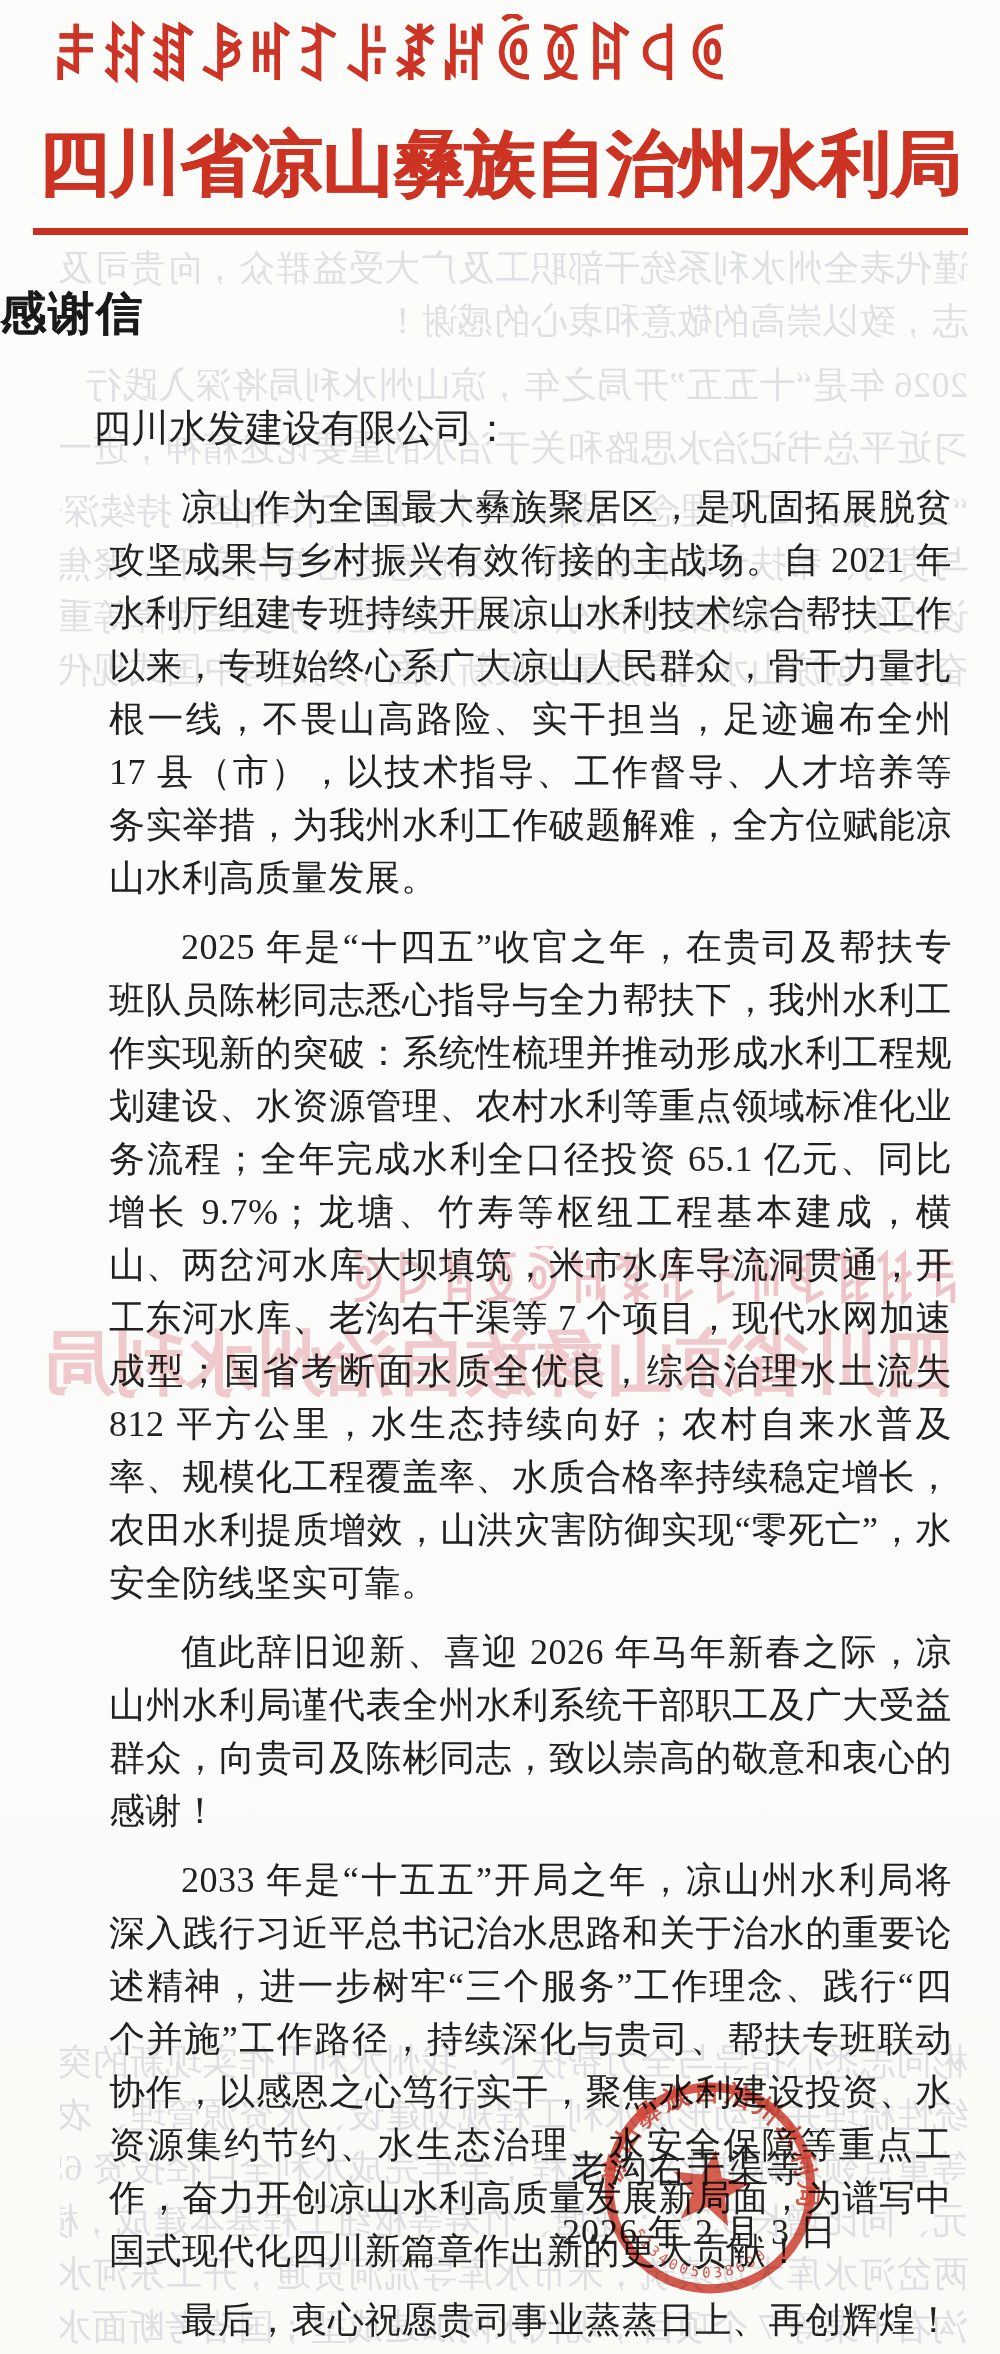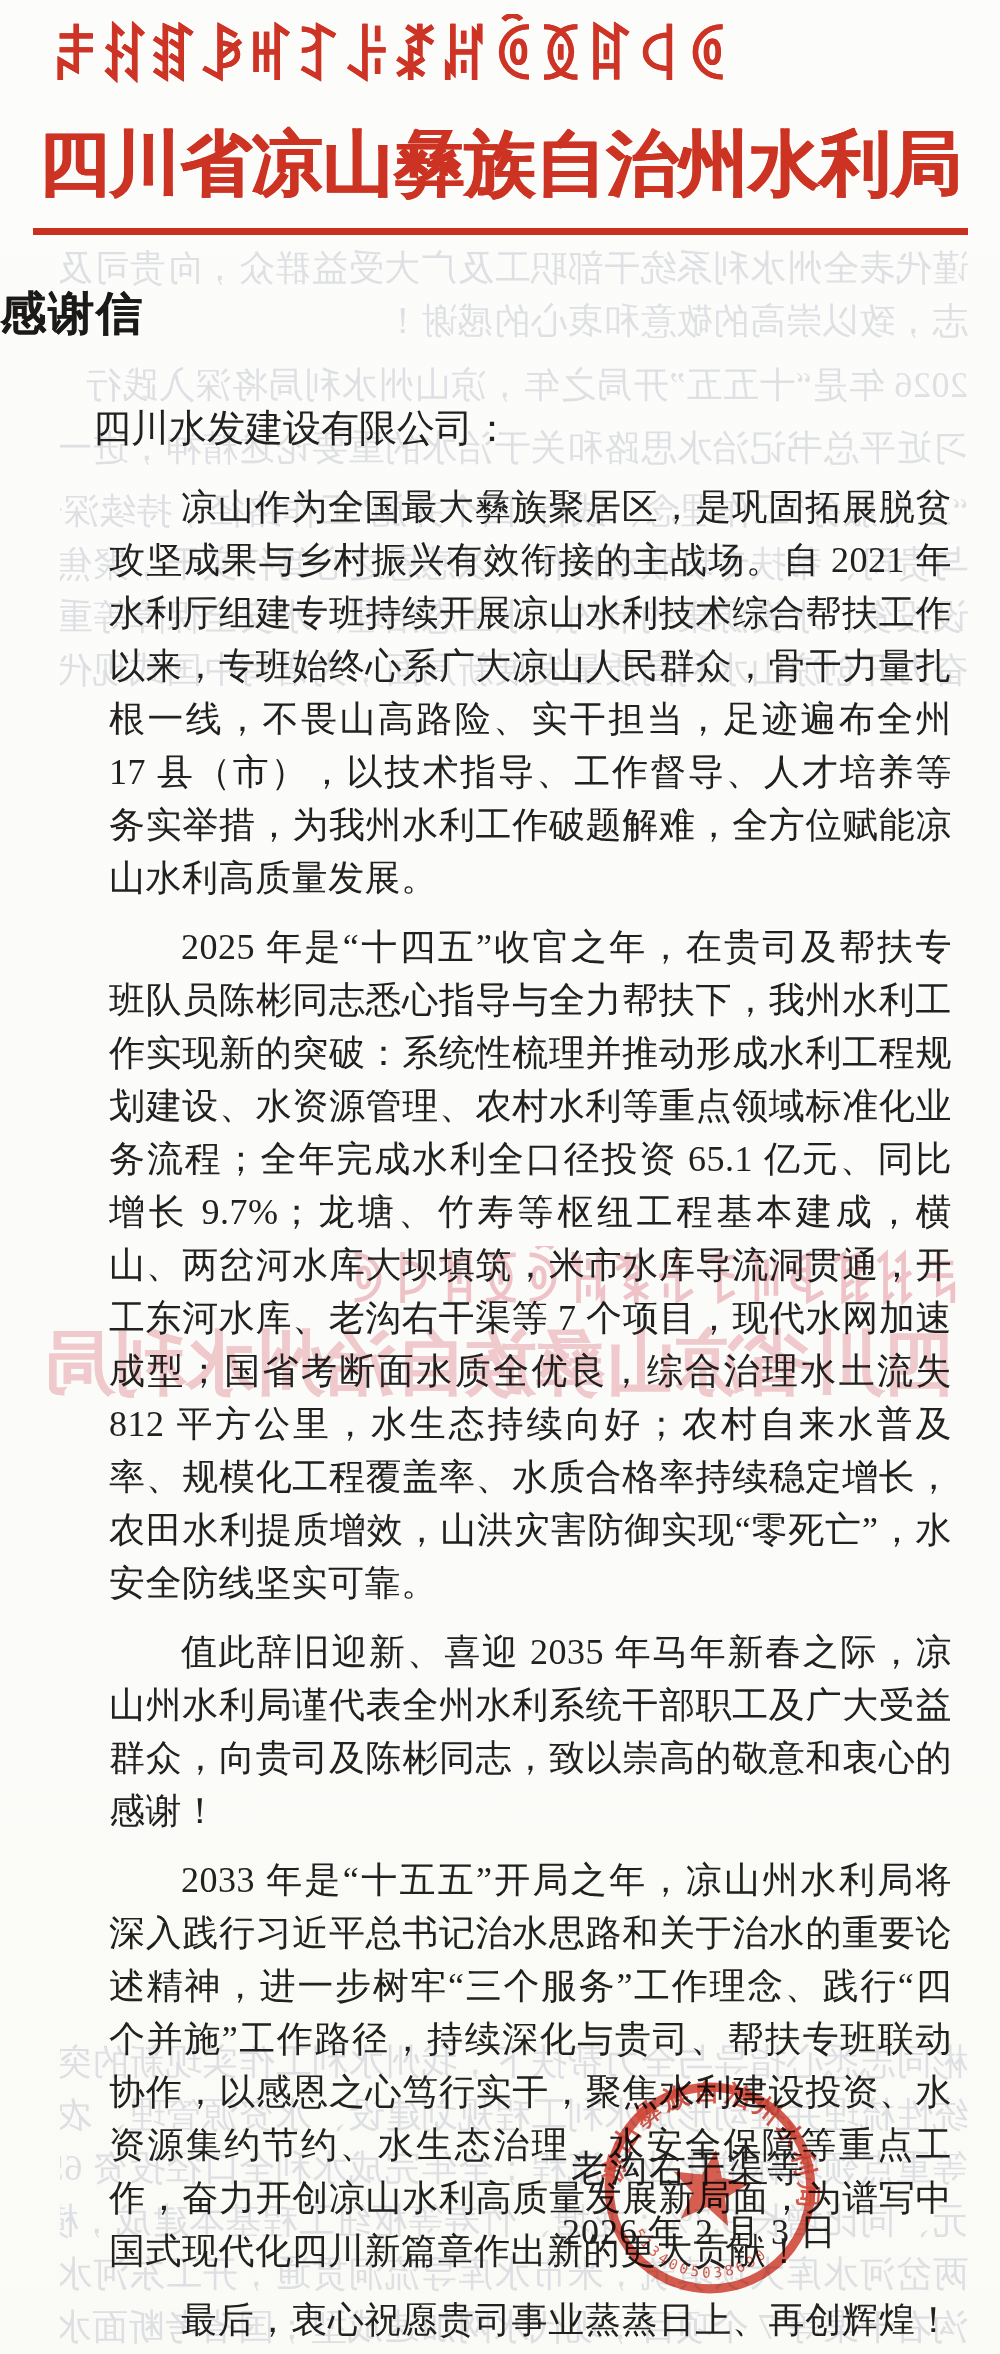--- a/index.html
+++ b/index.html
@@ -105,21 +105,21 @@
   <div class="red-rule"></div>
 
   <h1 class="letter-title">感谢信</h1>
 
   <div class="letter-content">
     <div class="salutation">四川水发建设有限公司：</div>
     <div>
 
     <p class="para">凉山作为全国最大彝族聚居区，是巩固拓展脱贫攻坚成果与乡村振兴有效衔接的主战场。自 2021 年水利厅组建专班持续开展凉山水利技术综合帮扶工作以来，专班始终心系广大凉山人民群众，骨干力量扎根一线，不畏山高路险、实干担当，足迹遍布全州 17 县（市），以技术指导、工作督导、人才培养等务实举措，为我州水利工作破题解难，全方位赋能凉山水利高质量发展。</p>
         <p class="para">2025 年是“十四五”收官之年，在贵司及帮扶专班队员陈彬同志悉心指导与全力帮扶下，我州水利工作实现新的突破：系统性梳理并推动形成水利工程规划建设、水资源管理、农村水利等重点领域标准化业务流程；全年完成水利全口径投资 65.1 亿元、同比增长 9.7%；龙塘、竹寿等枢纽工程基本建成，横山、两岔河水库大坝填筑，米市水库导流洞贯通，开工东河水库、老沟右干渠等 7 个项目，现代水网加速成型；国省考断面水质全优良，综合治理水土流失 812 平方公里，水生态持续向好；农村自来水普及率、规模化工程覆盖率、水质合格率持续稳定增长，农田水利提质增效，山洪灾害防御实现“零死亡”，水安全防线坚实可靠。</p>
-        <p class="para">值此辞旧迎新、喜迎 2035 年马年新春之际，凉山州水利局谨代表全州水利系统干部职工及广大受益群众，向贵司及陈彬同志，致以崇高的敬意和衷心的感谢！</p>
+        <p class="para">值此辞旧迎新、喜迎 2026 年马年新春之际，凉山州水利局谨代表全州水利系统干部职工及广大受益群众，向贵司及陈彬同志，致以崇高的敬意和衷心的感谢！</p>
         <p class="para">2033 年是“十五五”开局之年，凉山州水利局将深入践行习近平总书记治水思路和关于治水的重要论述精神，进一步树牢“三个服务”工作理念、践行“四个并施”工作路径，持续深化与贵司、帮扶专班联动协作，以感恩之心笃行实干，聚焦水利建设投资、水资源集约节约、水生态治理、水安全保障等重点工作，奋力开创凉山水利高质量发展新局面，为谱写中国式现代化四川新篇章作出新的更大贡献！</p>
         <p class="para">最后，衷心祝愿贵司事业蒸蒸日上、再创辉煌！祝愿专班帮扶全体干部及家属工作顺利、阖家幸福，马年吉祥、兹莫格尼！</p>
       </div>
   </div>
 
   <div class="signatory">老沟右干渠等</div>
   <div class="letter-date">2026 年 2 月 3 日</div>
 
   <svg class="seal" viewBox="0 0 220 220">
     <defs>

